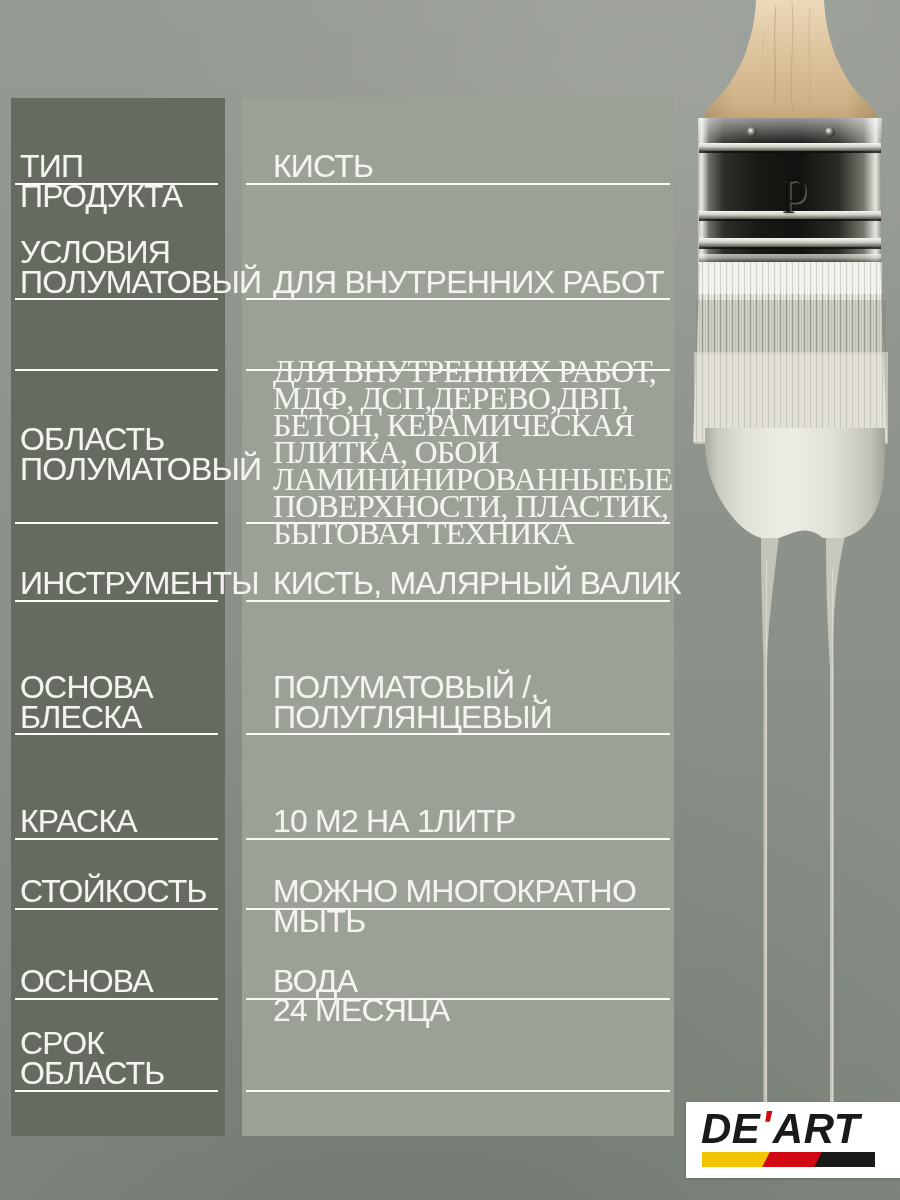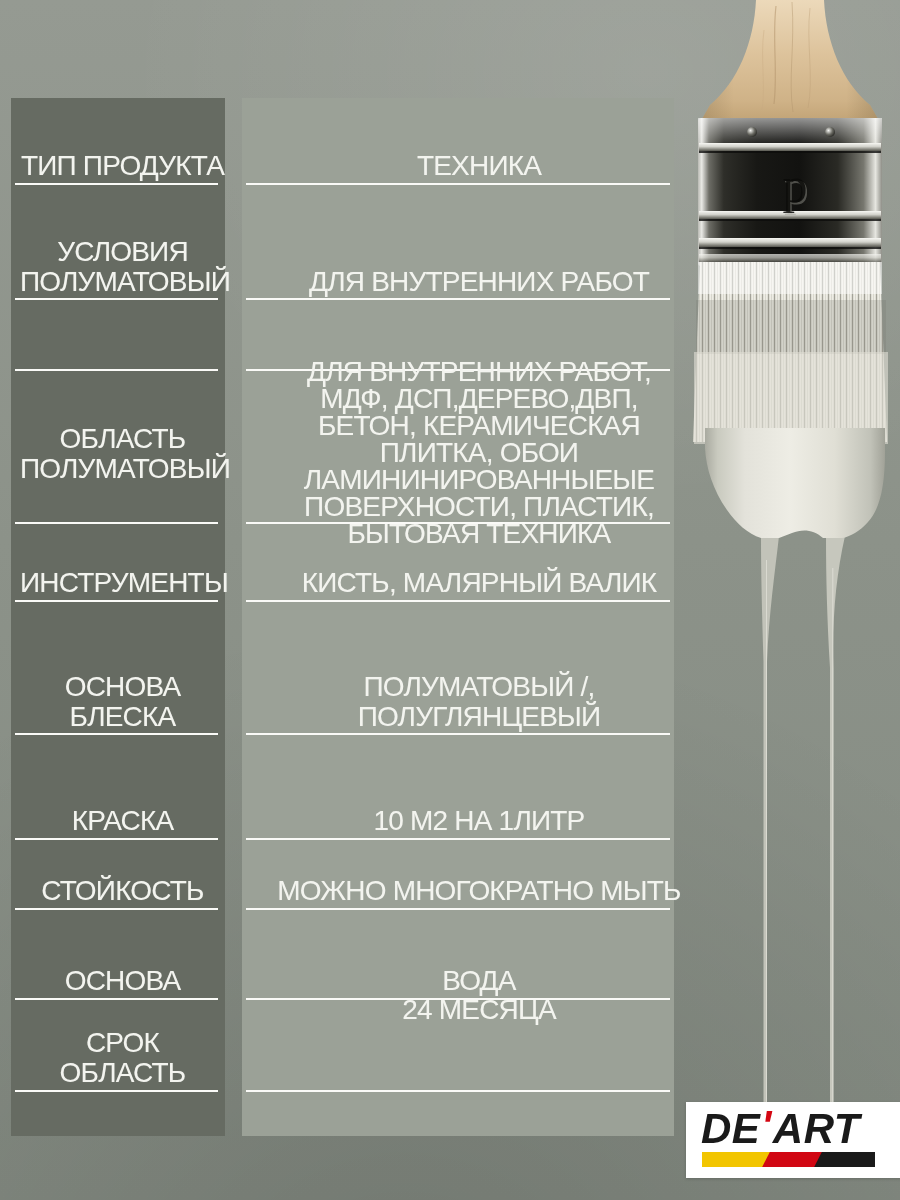--- a/index.html
+++ b/index.html
@@ -15,29 +15,29 @@
   .col{position:absolute;top:98px;height:1038px;}
   .col-label{left:11px;width:214px;background:#666b62;}
   .col-value{left:242px;width:432px;background:#9ba197;}
   
   .ul{position:absolute;height:2px;background:#fafaf7;}
   .ul-l{left:15px;width:203px;}
   .ul-m{left:246px;width:424px;}
   .y183{top:183px}.y298{top:298px}.y369{top:369px}.y522{top:522px}.y600{top:600px}
   .y733{top:733px}.y838{top:838px}.y908{top:908px}.y998{top:998px}.y1090{top:1090px}
   
-  .cell{position:absolute;color:#f3f4ef;font-size:28px;line-height:30px;
+  .cell{position:absolute;color:#f3f4ef;font-size:32px;line-height:30px;
         letter-spacing:-0.8px;white-space:pre-line;
-        text-shadow:0 0 1px rgba(255,255,255,0.25);text-align:center;}
+        text-shadow:0 0 1px rgba(255,255,255,0.25);}
   .lab{left:20px;width:205px;}
   .val{left:273px;width:412px;}
   .t151{top:151px}.t237{top:237px}.t267{top:267px}.t424{top:424px}.t358{top:358px}
   .t568{top:568px}.t672{top:672px}.t806{top:806px}.t876{top:876px}.t966{top:966px}
   .t1028{top:1028px}.t1058{top:995px}
-  .lh27{line-height:27px;}
+  .lh27{line-height:27px;font-family:Liberation Serif, serif;}
   
   #brush{position:absolute;left:680px;top:0;width:220px;height:1200px;}
   
   .logo{position:absolute;left:686px;top:1102px;width:222px;height:76px;background:#ffffff;
         box-shadow:0 1px 3px rgba(0,0,0,0.18);font-style:italic;}
   .logo-text{position:absolute;left:15px;top:6px;font-weight:bold;font-size:42px;
              line-height:42px;color:#1a1a1a;letter-spacing:0.5px;}
   .logo-apo{color:#d40612;position:relative;top:-3px;margin:0 1px;}
   .stripe{position:absolute;left:16px;top:50px;width:173px;height:15px;overflow:hidden;}
   .seg{position:absolute;top:0;height:15px;transform:skewX(-27deg);}
@@ -170,21 +170,21 @@
   <div class="ul ul-m y838"></div>
   <div class="ul ul-l y908"></div>
   <div class="ul ul-m y908"></div>
   <div class="ul ul-l y998"></div>
   <div class="ul ul-m y998"></div>
   <div class="ul ul-l y1090"></div>
   <div class="ul ul-m y1090"></div>
 
   <div>
     <div class="cell lab t151">ТИП ПРОДУКТА</div>
-    <div class="cell val t151">ТЕХНИКА</div>
+    <div class="cell val t151">КИСТЬ</div>
 
     <div class="cell lab t237">УСЛОВИЯ ПОЛУМАТОВЫЙ</div>
     <div class="cell val t267">ДЛЯ ВНУТРЕННИХ РАБОТ</div>
 
     <div class="cell lab t424">ОБЛАСТЬ ПОЛУМАТОВЫЙ</div>
     <div class="cell val t358 lh27">ДЛЯ ВНУТРЕННИХ РАБОТ, МДФ, ДСП,ДЕРЕВО,ДВП, БЕТОН, КЕРАМИЧЕСКАЯ ПЛИТКА, ОБОИ ЛАМИНИНИРОВАННЫЕЫЕ ПОВЕРХНОСТИ, ПЛАСТИК, БЫТОВАЯ ТЕХНИКА</div>
 
     <div class="cell lab t568">ИНСТРУМЕНТЫ</div>
     <div class="cell val t568">КИСТЬ, МАЛЯРНЫЙ ВАЛИК</div>
 

